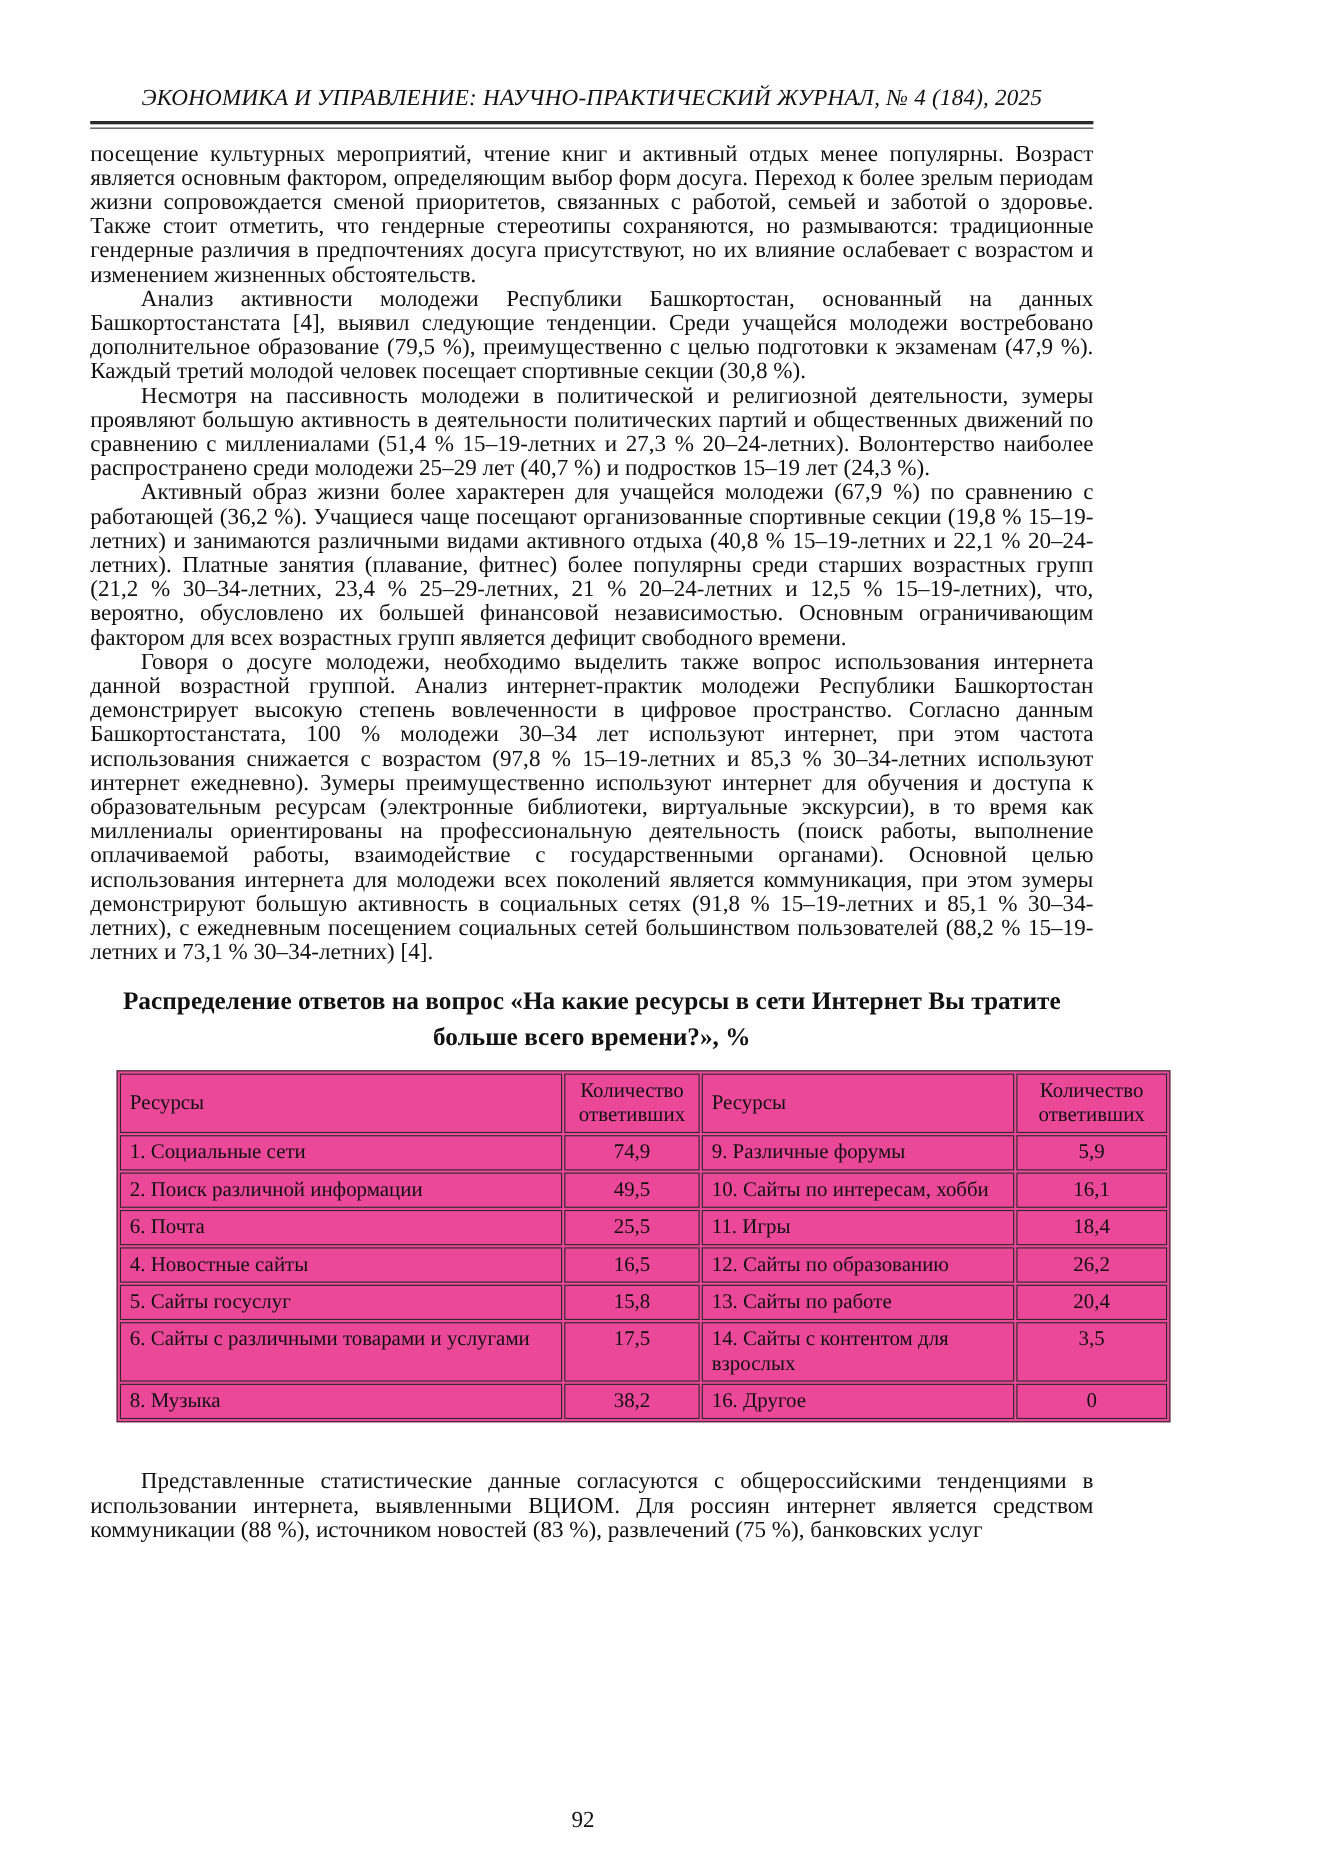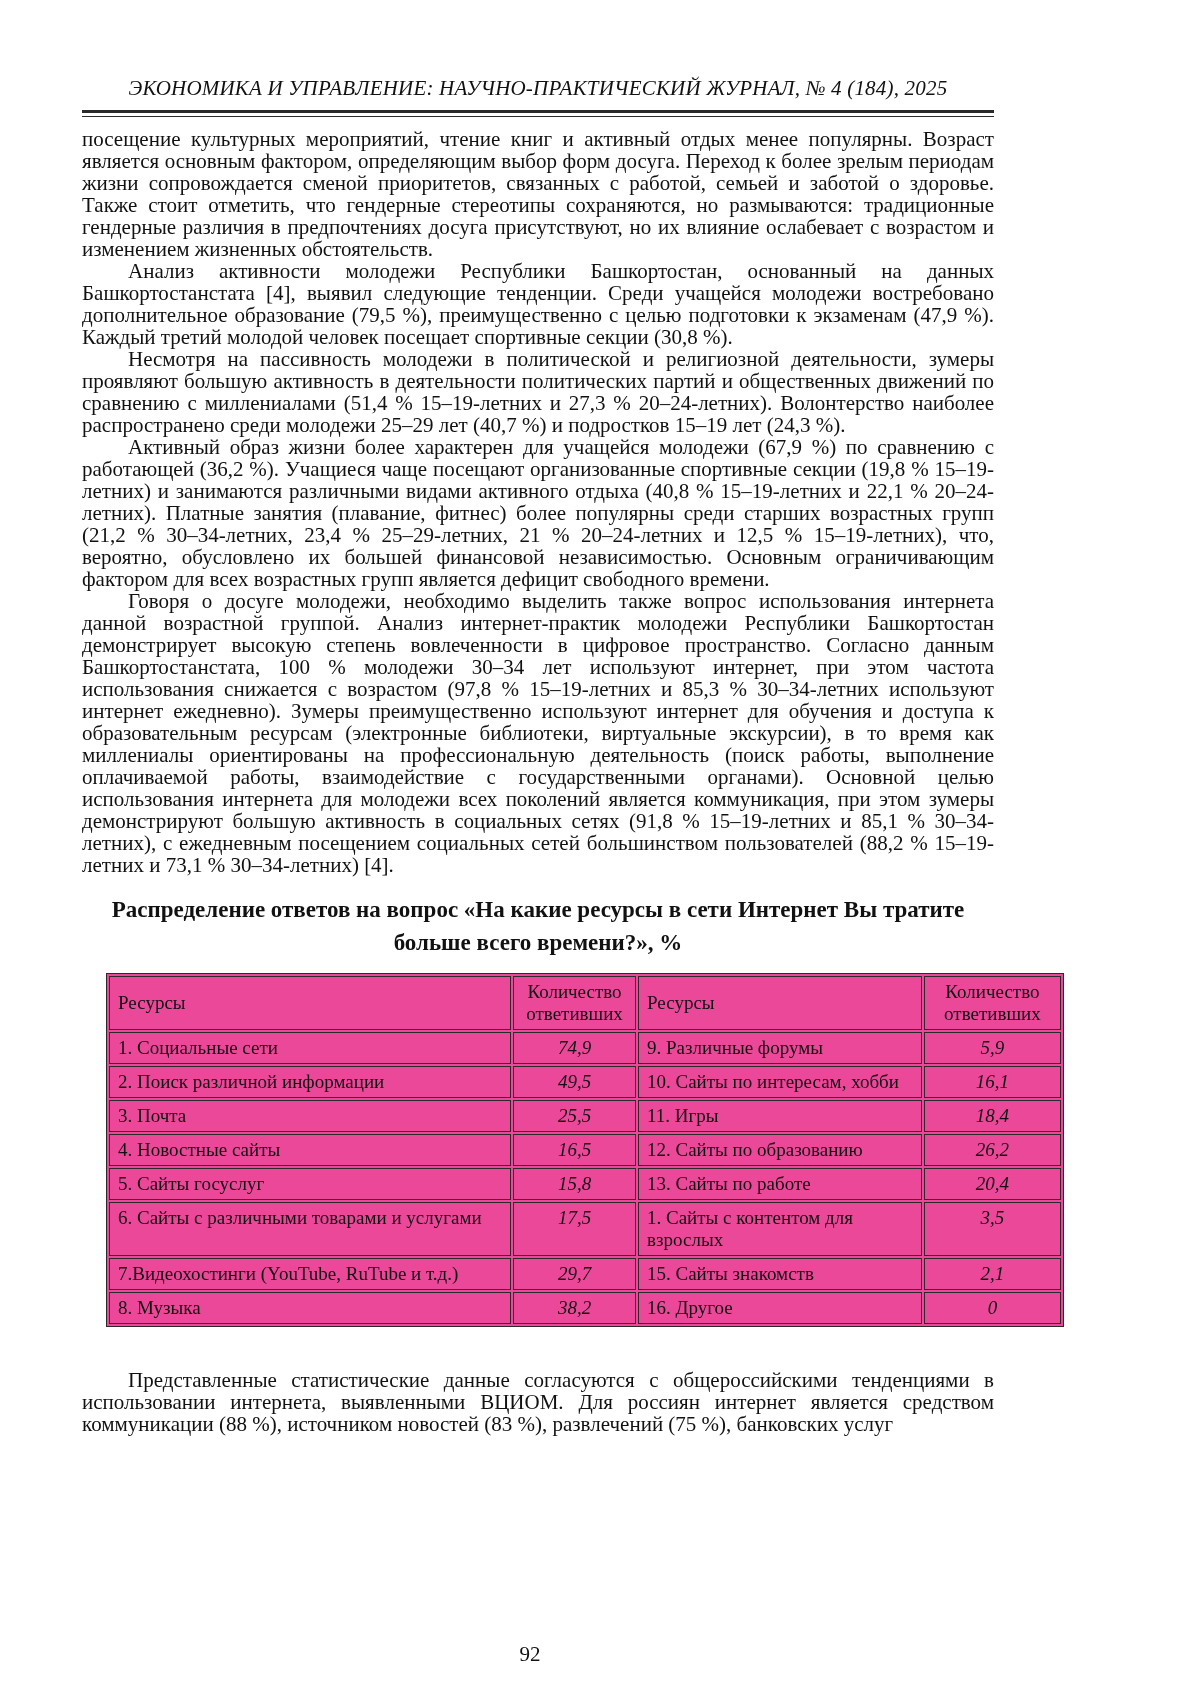--- a/index.html
+++ b/index.html
@@ -63,21 +63,21 @@
     box-sizing: border-box;
     overflow: hidden;
   }
   .data-table th:nth-child(1) { width: 42.5%; }
   .data-table th:nth-child(2) { width: 13%; }
   .data-table th:nth-child(3) { width: 30%; }
   .data-table th:nth-child(4) { width: 14.5%; }
   th.col-resource { text-align: left;  vertical-align: middle; height: 48px; }
   th.col-count    { text-align: center; vertical-align: middle; height: 48px; }
   td.cell-resource { text-align: left;   vertical-align: top; }
-  td.cell-number   { text-align: center; vertical-align: top; font-style: italic; }
+  td.cell-number   { text-align: center; vertical-align: top; }
   
   .closing { margin-top: 42px; }
   
   .page-number {
     position: absolute;
     left: 0; right: 16px; bottom: 32px;
     text-align: center;
     font-size: 21px;
     line-height: 24px;
   }
@@ -120,48 +120,42 @@
             <td class="cell-resource">9. Различные форумы</td>
             <td class="cell-number">5,9</td>
           </tr>
           <tr>
             <td class="cell-resource">2. Поиск различной информации</td>
             <td class="cell-number">49,5</td>
             <td class="cell-resource">10. Сайты по интересам, хобби</td>
             <td class="cell-number">16,1</td>
           </tr>
           <tr>
-            <td class="cell-resource">3. Почта</td>
+            <td class="cell-resource">6. Почта</td>
             <td class="cell-number">25,5</td>
             <td class="cell-resource">11. Игры</td>
             <td class="cell-number">18,4</td>
           </tr>
           <tr>
             <td class="cell-resource">4. Новостные сайты</td>
             <td class="cell-number">16,5</td>
             <td class="cell-resource">12. Сайты по образованию</td>
             <td class="cell-number">26,2</td>
           </tr>
           <tr>
             <td class="cell-resource">5. Сайты госуслуг</td>
             <td class="cell-number">15,8</td>
             <td class="cell-resource">13. Сайты по работе</td>
             <td class="cell-number">20,4</td>
           </tr>
           <tr>
             <td class="cell-resource">6. Сайты с различными товарами и услугами</td>
             <td class="cell-number">17,5</td>
-            <td class="cell-resource">1. Сайты с контентом для взрослых</td>
+            <td class="cell-resource">14. Сайты с контентом для взрослых</td>
             <td class="cell-number">3,5</td>
-          </tr>
-          <tr>
-            <td class="cell-resource">7.Видеохостинги (YouTube, RuTube и т.д.)</td>
-            <td class="cell-number">29,7</td>
-            <td class="cell-resource">15. Сайты знакомств</td>
-            <td class="cell-number">2,1</td>
           </tr>
           <tr>
             <td class="cell-resource">8. Музыка</td>
             <td class="cell-number">38,2</td>
             <td class="cell-resource">16. Другое</td>
             <td class="cell-number">0</td>
           </tr>
         </tbody>
     </table>
 

